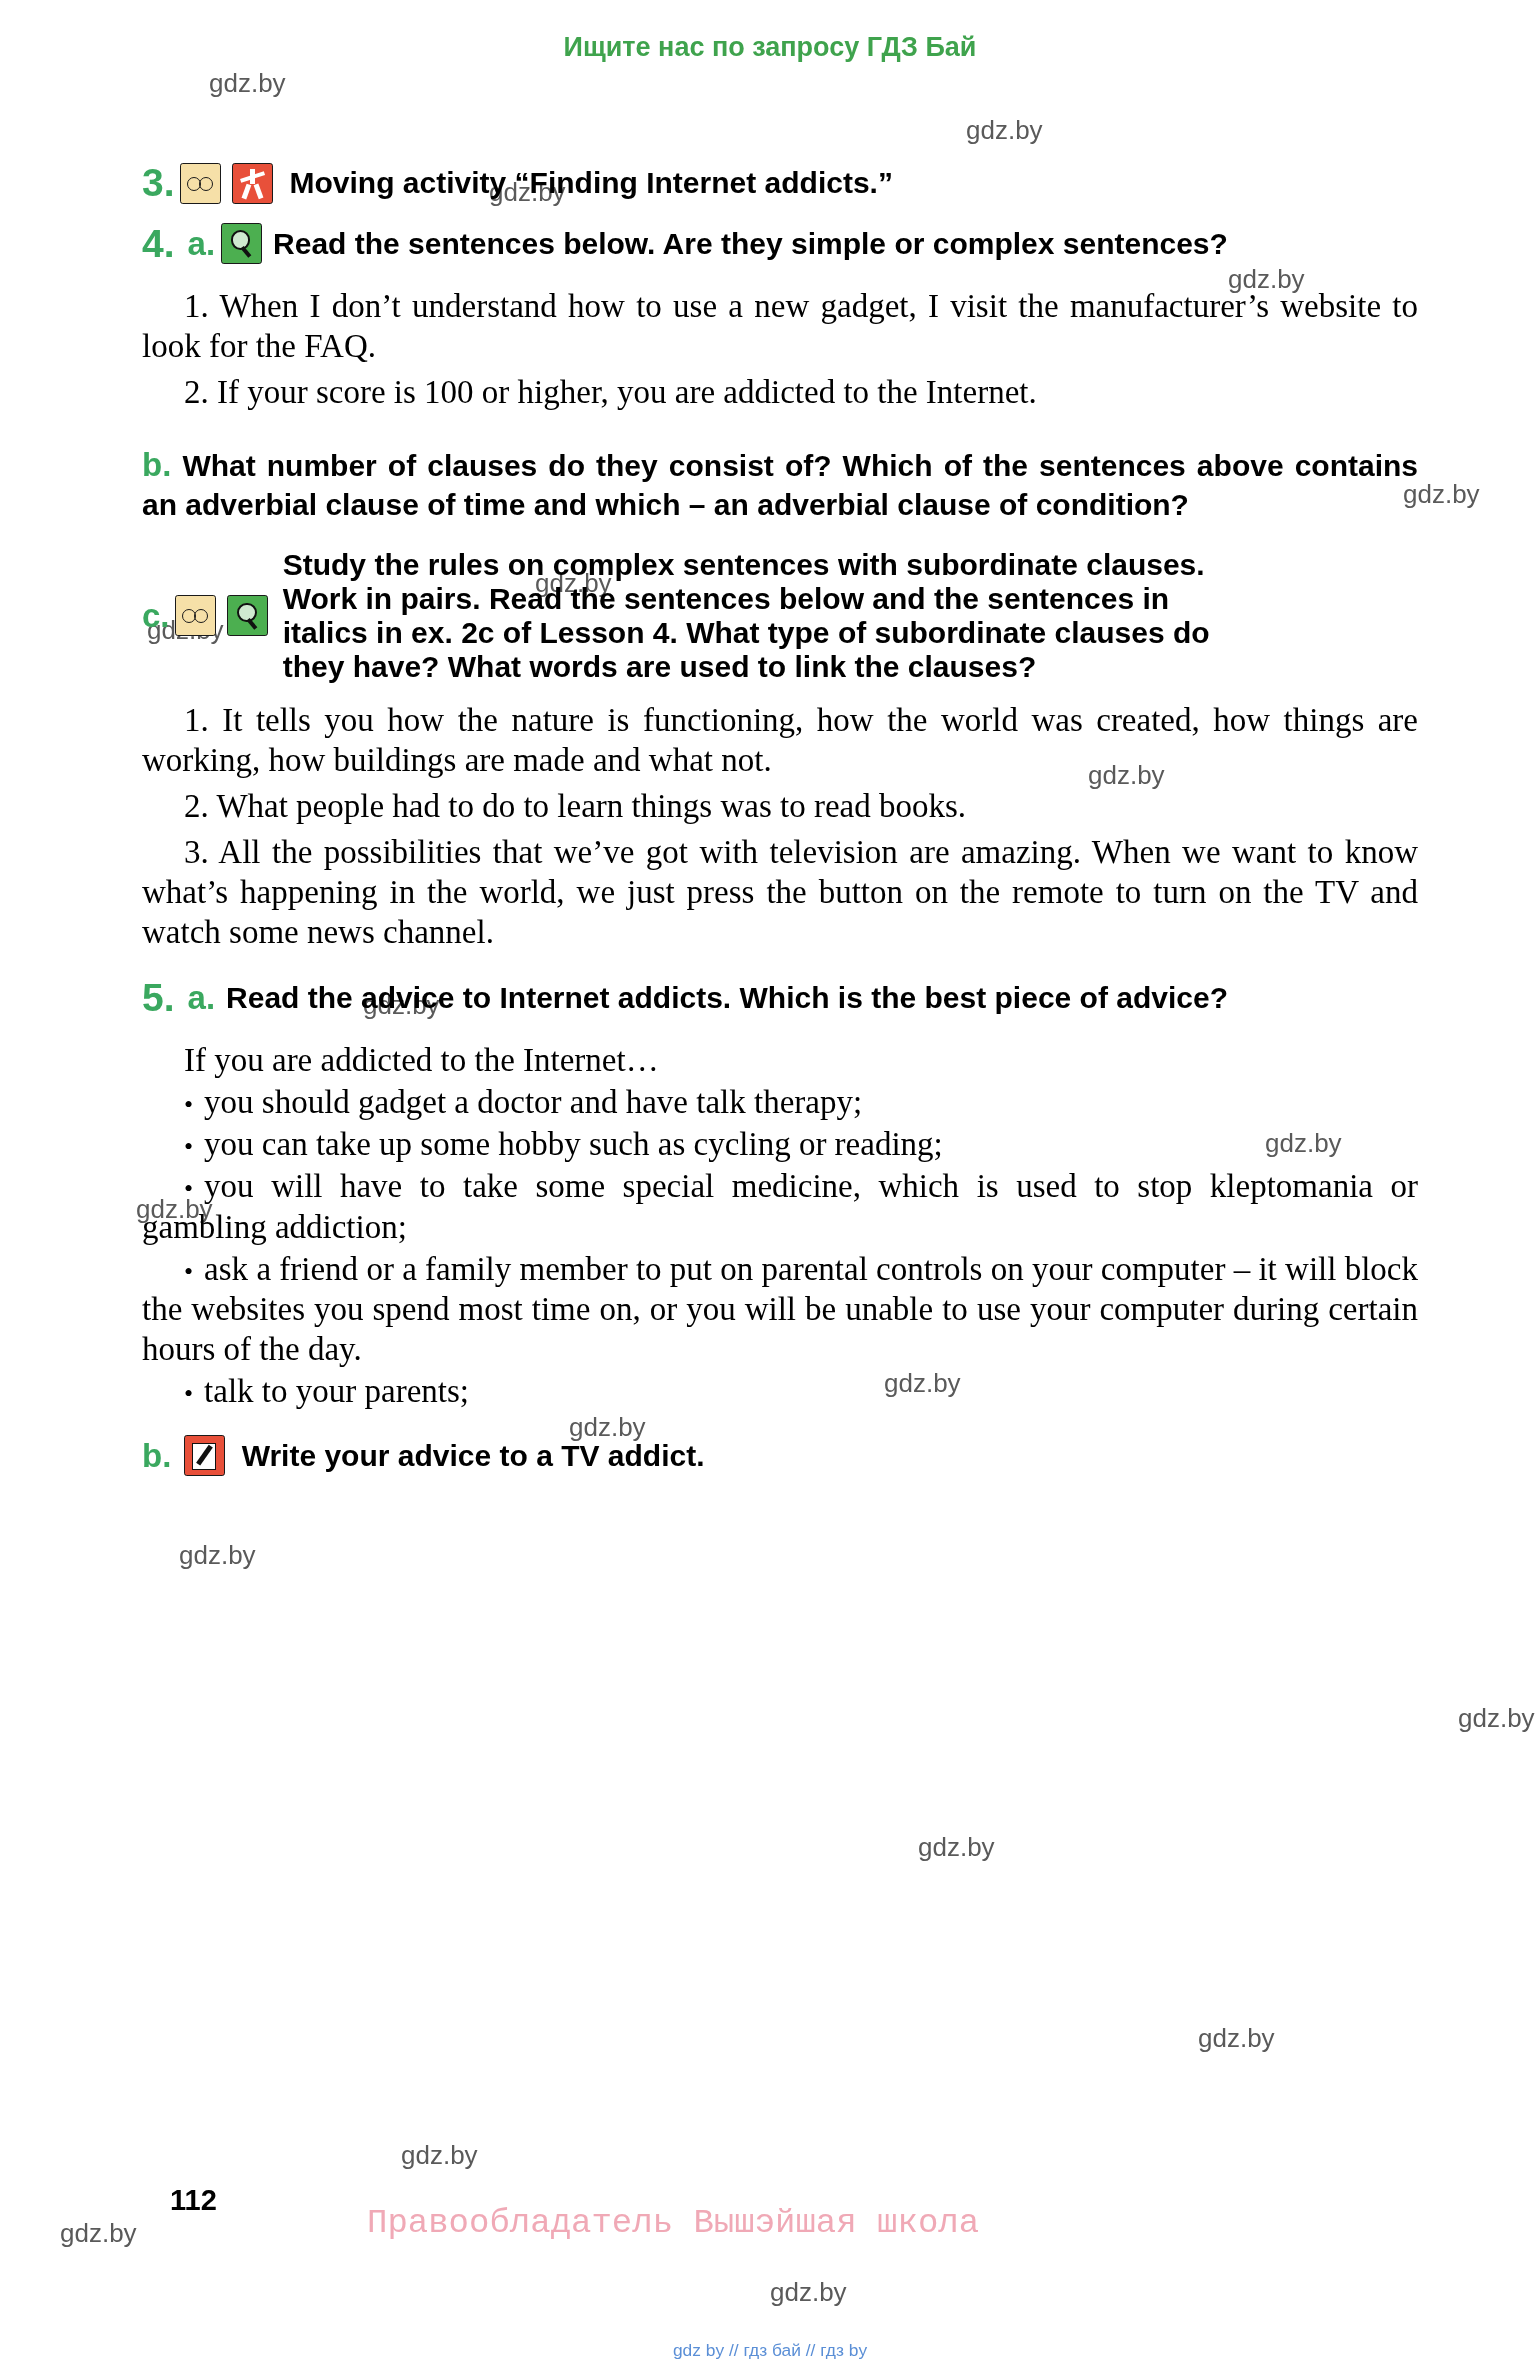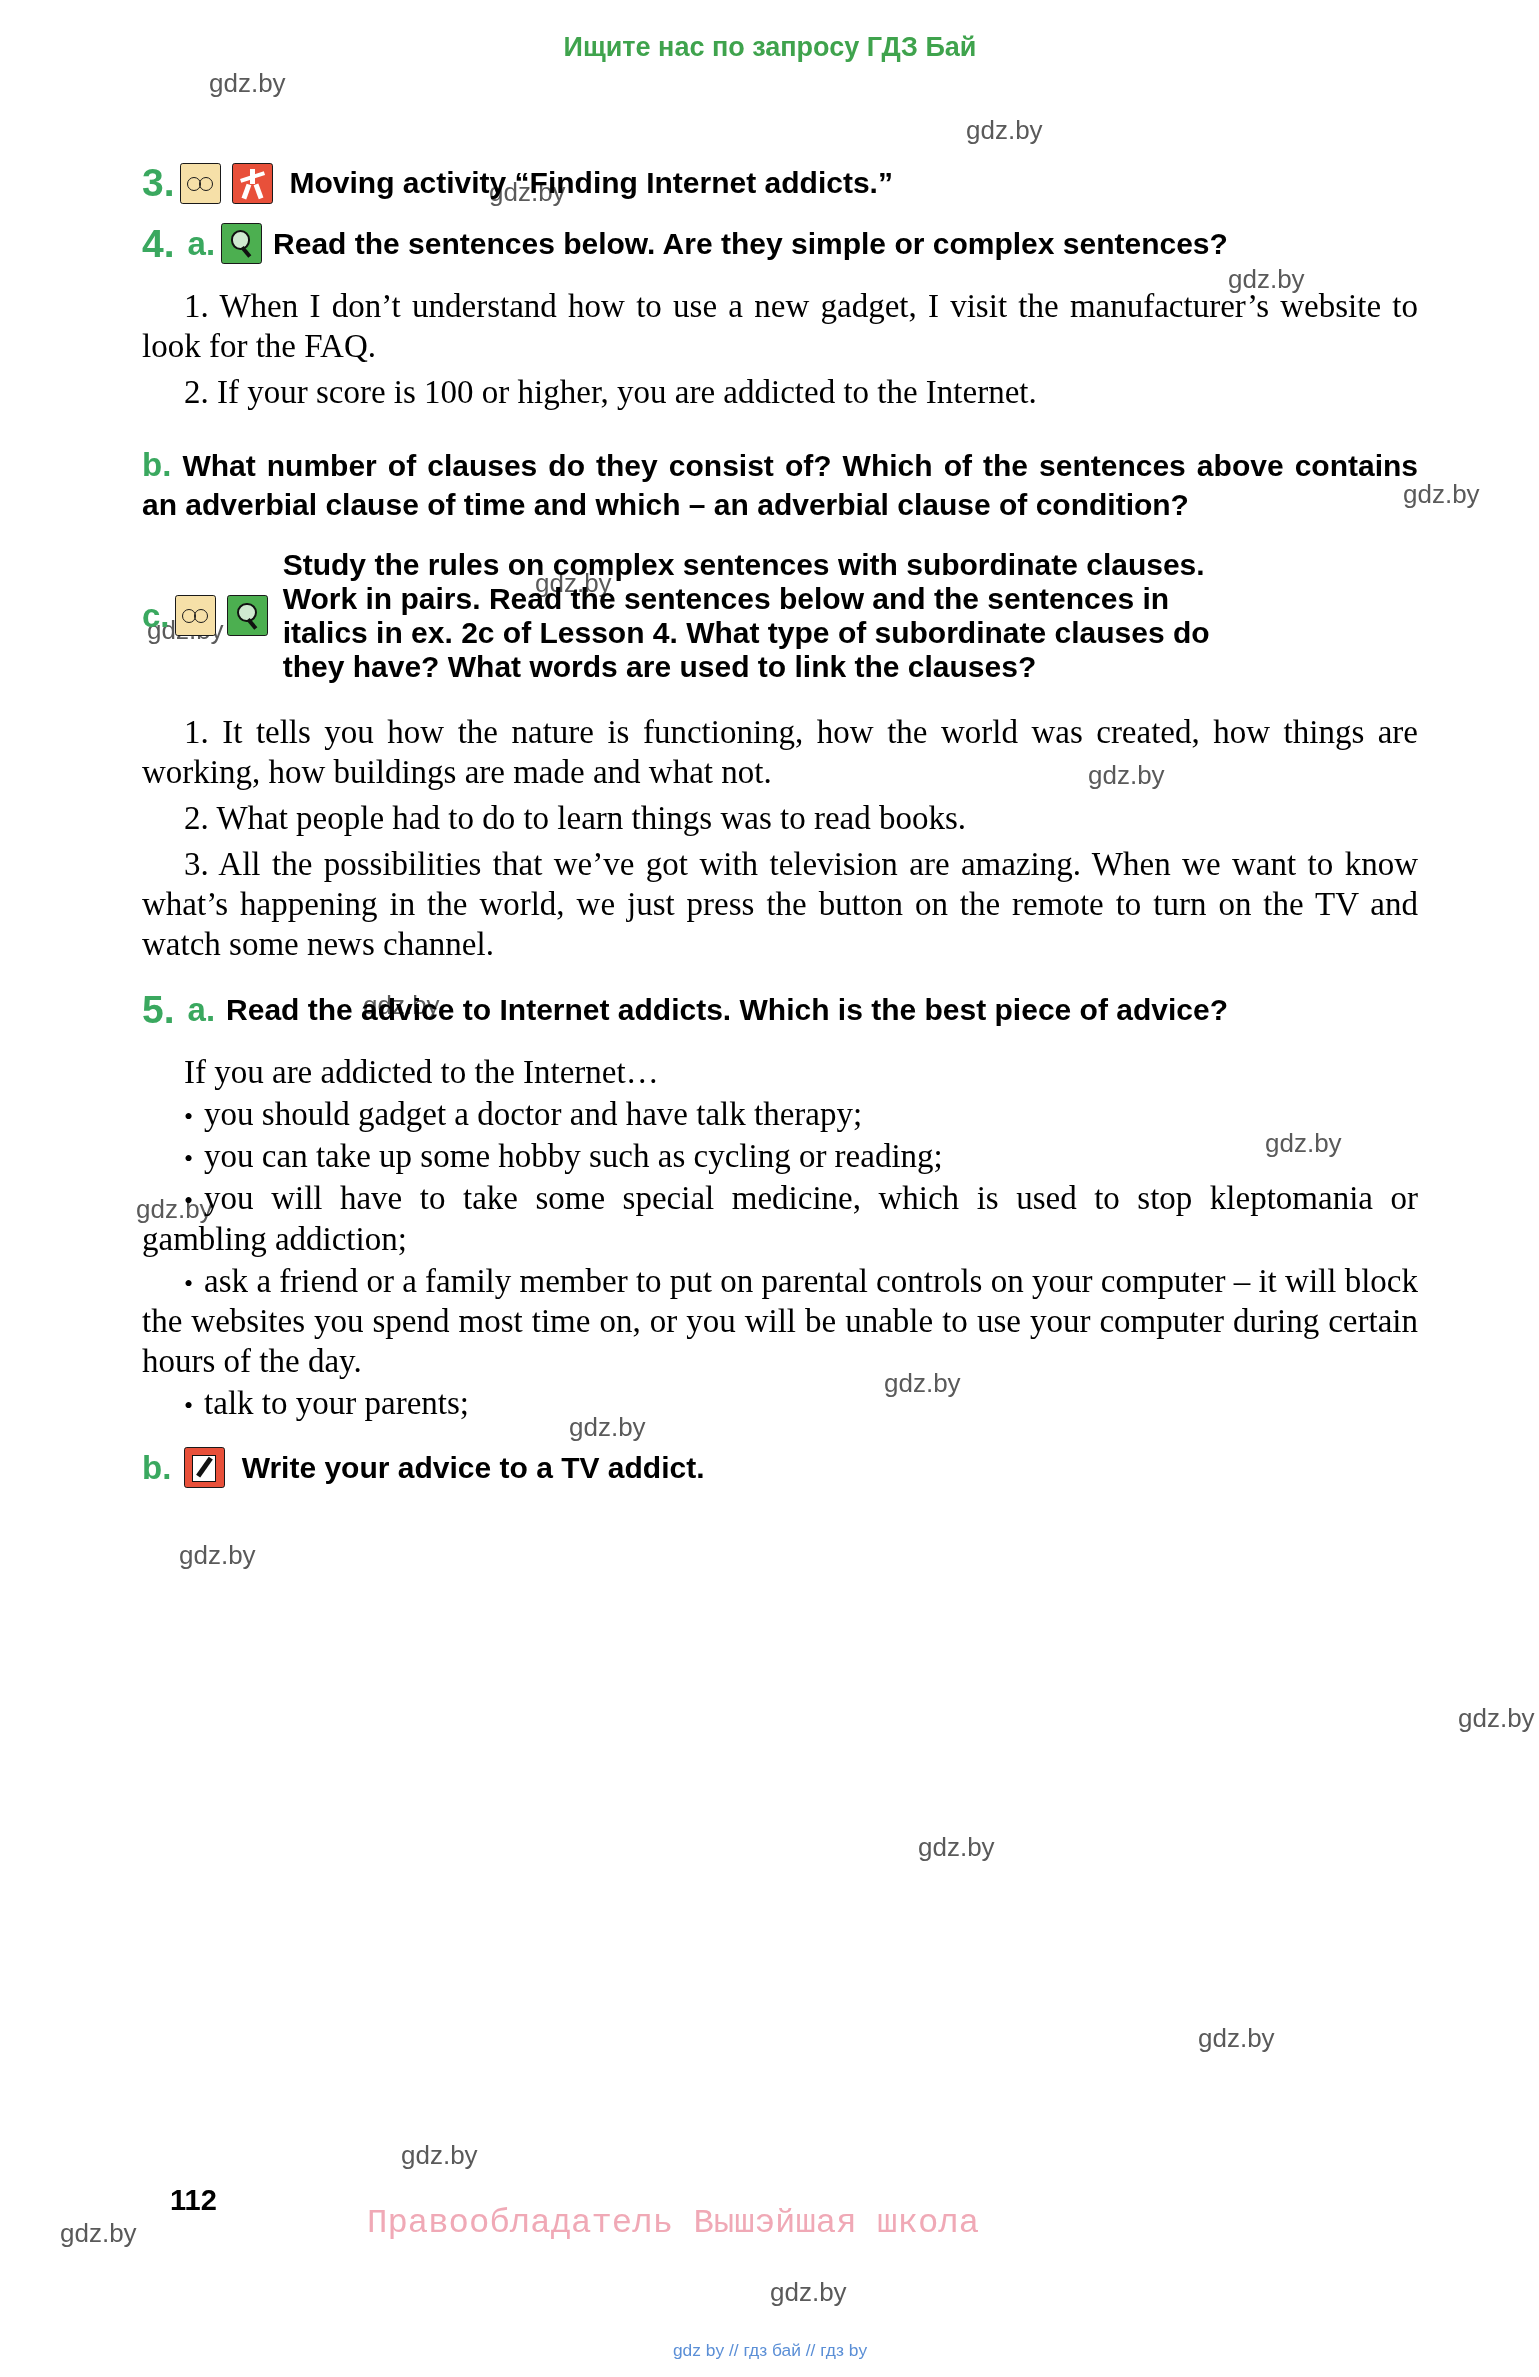--- a/index.html
+++ b/index.html
@@ -324,21 +324,21 @@
         <span class="letter">c.</span>
         <span class="icon icon-pair"></span>
         <span class="icon icon-search">
             <span class="glass"></span>
             <span class="handle"></span>
           </span>
         <span class="bold-sans" style="margin-left:9.2px; flex:1 1 auto; max-width:973px;">Study the rules on complex sentences with subordinate clauses. Work in pairs. Read the sentences below and the sentences in italics in ex. 2c of Lesson 4. What type of subordinate clauses do they have? What words are used to link the clauses?</span>
       </div>
     </div>
 
-    <div class="para indent" style="margin-top:28px;">1. It tells you how the nature is functioning, how the world was created, how things are working, how buildings are made and what not.</div>
+    <div class="para indent" style="margin-top:16px;">1. It tells you how the nature is functioning, how the world was created, how things are working, how buildings are made and what not.</div>
     <div class="para indent">2. What people had to do to learn things was to read books.</div>
     <div class="para indent">3. All the possibilities that we’ve got with television are amazing. When we want to know what’s happening in the world, we just press the button on the remote to turn on the TV and watch some news channel.</div>
 
     <div class="task-head" style="align-items:center; margin-top:24px;">
       <span class="num">5.</span>
       <span class="letter" style="margin-left:13px; margin-right:11px;">a.</span>
       <span class="bold-sans" style="flex:1 1 auto; max-width:1019px;">Read the advice to Internet addicts. Which is the best piece of advice?</span>
     </div>
 
     <div class="para indent para-nojust" style="margin-top:20px;">If you are addicted to the Internet…</div>

